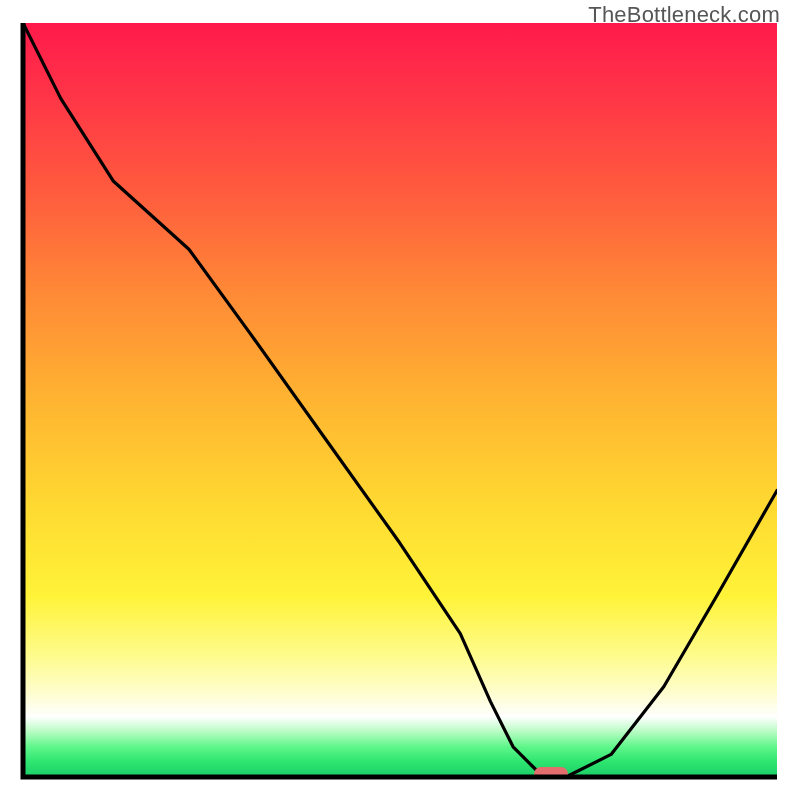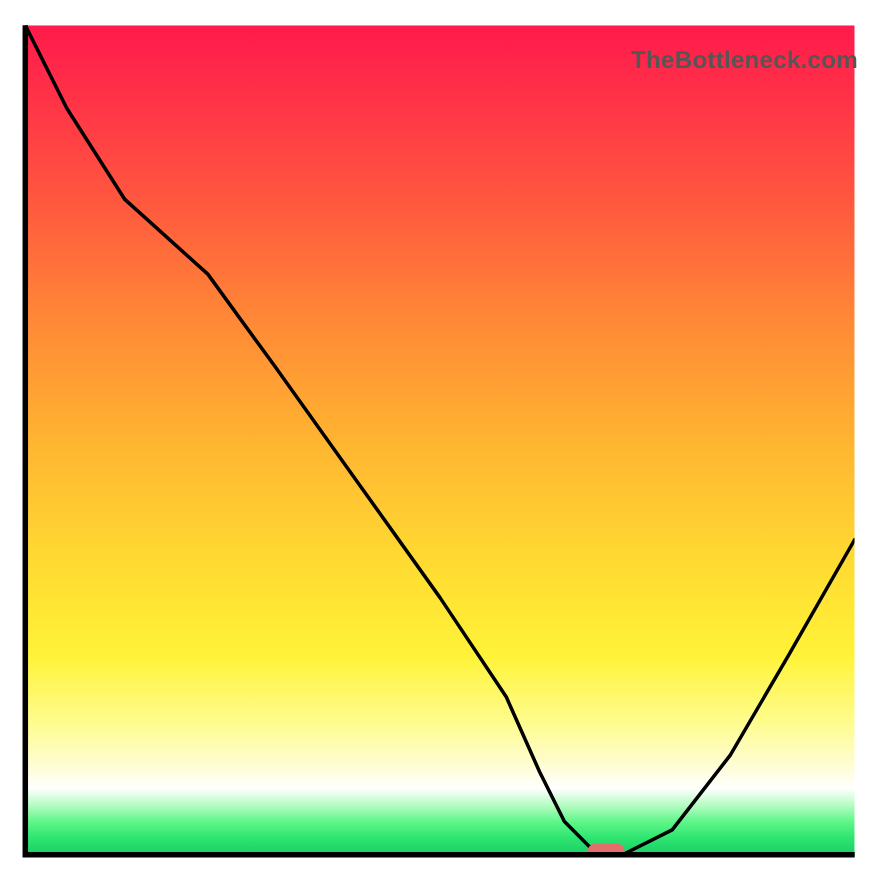--- a/index.html
+++ b/index.html
@@ -13,25 +13,24 @@
   .container {
     position: relative;
     width: 800px;
     height: 800px;
   }
   .watermark {
     position: absolute;
     top: 2px;
     right: 20px;
     font-size: 22px;
-    font-weight: 700;
+    font-weight: 400;
     color: #565656;
     letter-spacing: 0.2px;
     z-index: 5;
-    margin-top: 40px;
   }
   .plot-area {
     position: absolute;
     left: 23px;
     top: 23px;
     width: 754px;
     height: 754px;
     overflow: hidden;
   }
   .gradient-bg {

